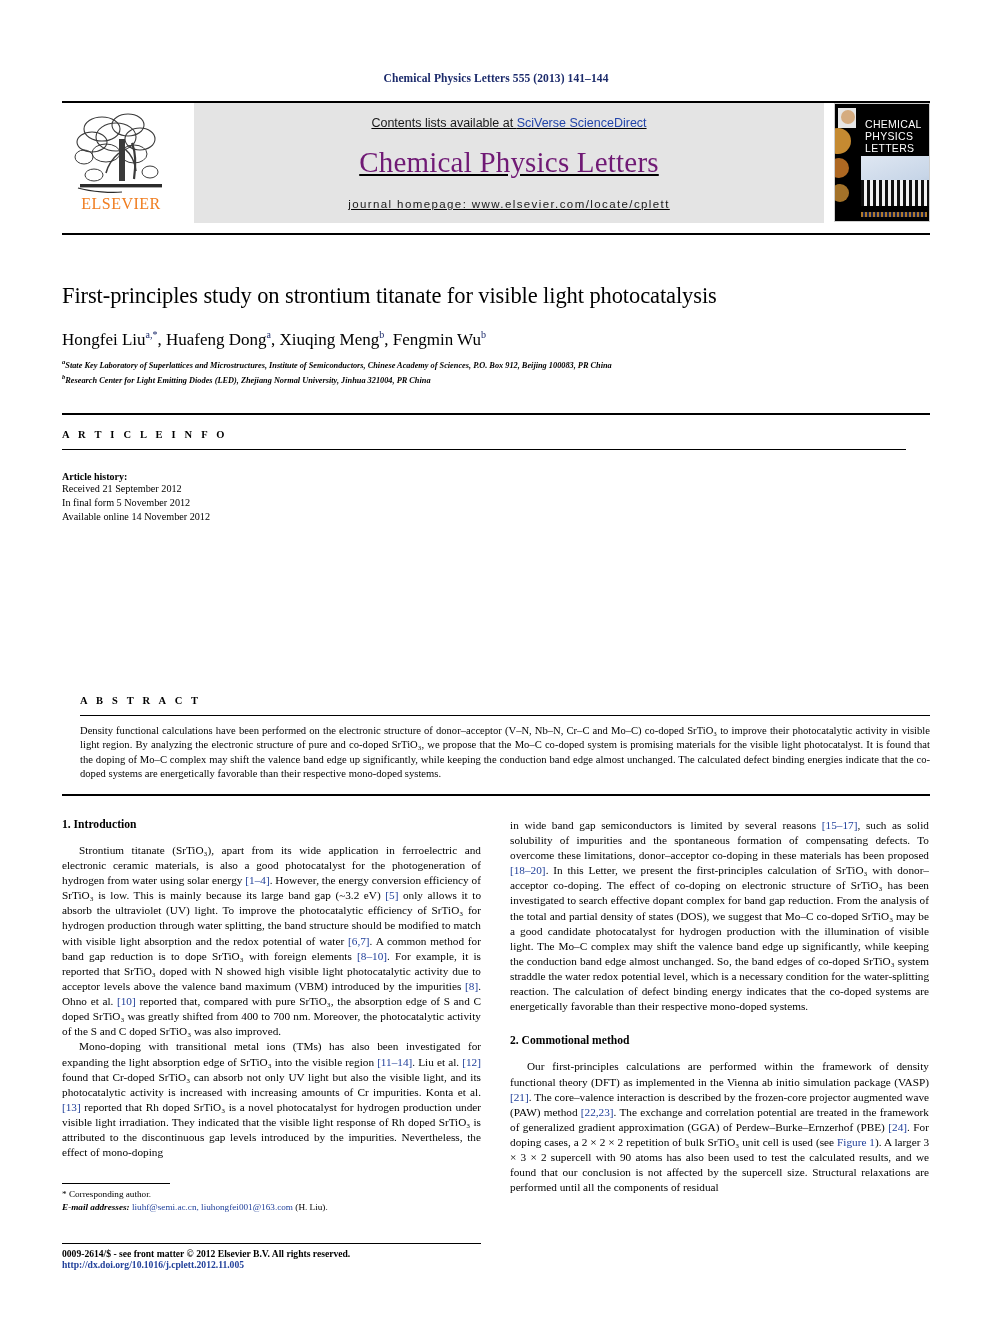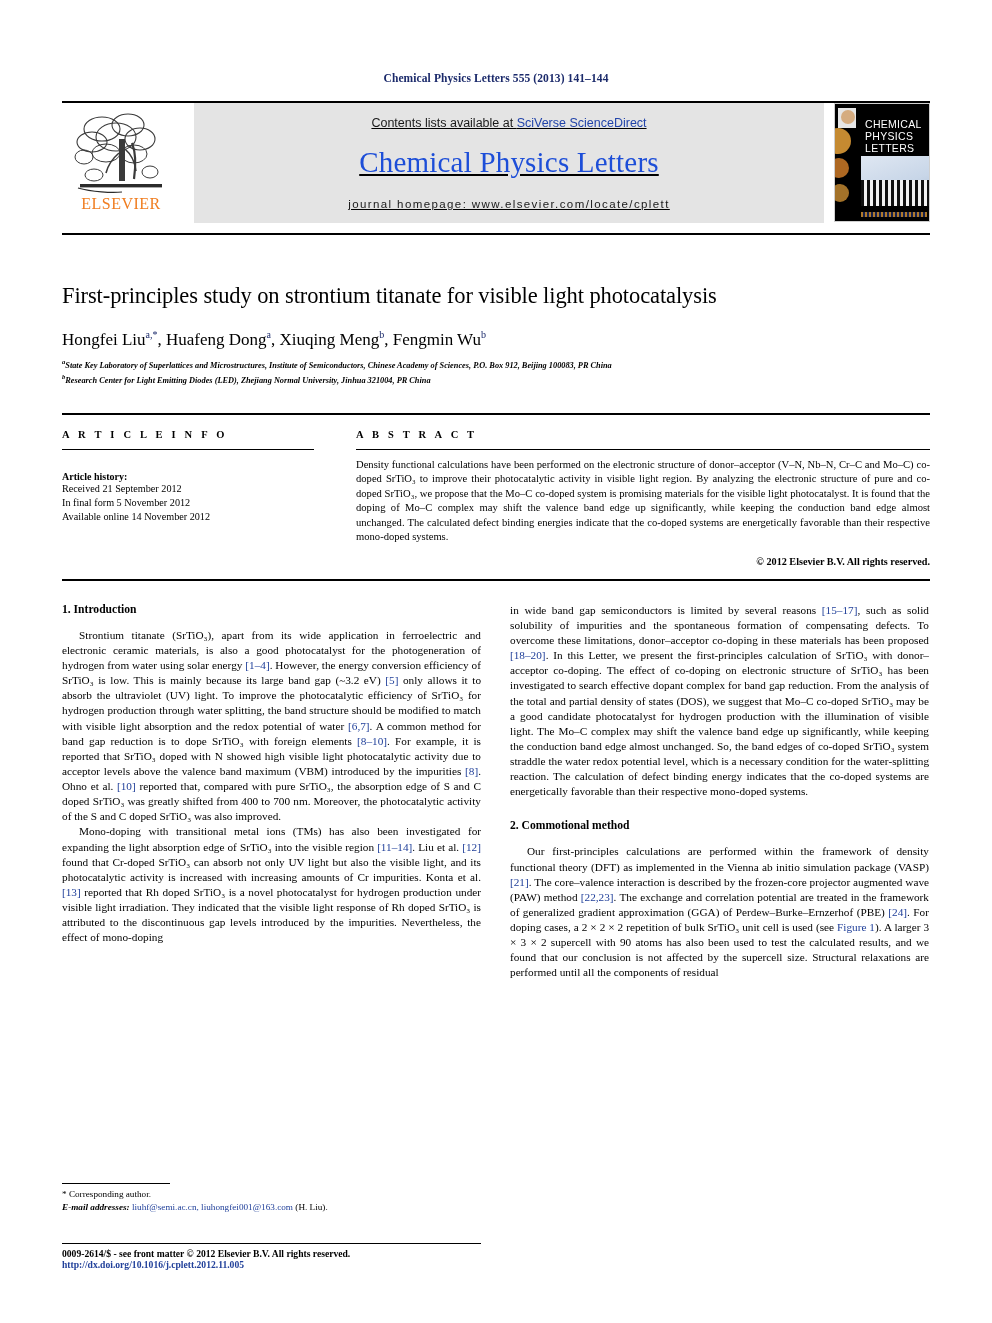--- a/index.html
+++ b/index.html
@@ -78,21 +78,21 @@
   .contents-line {
     font-size: 12.5px;
     color: #1a1a1a;
     font-family: "Liberation Sans", sans-serif;
   }
   .contents-line .sd-link { color: #2244aa; }
   .journal-title {
     font-size: 29px;
     margin-top: 16px;
     font-family: "Liberation Serif", serif;
-    color: #1d4ed8;
+    color: #701a75;
     letter-spacing: 0.2px;
   }
   .journal-home {
     margin-top: 19px;
     font-size: 11.5px;
     font-family: "Liberation Sans", sans-serif;
     letter-spacing: 1.4px;
     color: #1a1a1a;
   }
   .cover-thumb {
@@ -170,20 +170,21 @@
   }
   .affil div { white-space: nowrap; }
   .affil sup { font-size: 6.6px; vertical-align: super; }
 
   
   .info-abstract {
     display: flex;
     margin-top: 26px;
     border-top: 2px solid #000;
     padding-top: 0;
+    flex-direction: column;
   }
   .col-info {
     flex: 0 0 252px;
     padding-right: 24px;
     padding-top: 14px;
   }
   .col-abstract {
     flex: 1 1 auto;
     padding-top: 14px;
     padding-left: 18px;
@@ -359,21 +360,20 @@
       <div class="hist-title">Article history:</div>
       <div class="hist-line">Received 21 September 2012</div>
       <div class="hist-line">In final form 5 November 2012</div>
       <div class="hist-line">Available online 14 November 2012</div>
     </div>
 
     <div class="col-abstract">
       <div class="sec-head">A B S T R A C T</div>
       <div class="thin-rule"></div>
       <div class="abstract-text">Density functional calculations have been performed on the electronic structure of donor–acceptor (V–N, Nb–N, Cr–C and Mo–C) co-doped SrTiO₃ to improve their photocatalytic activity in visible light region. By analyzing the electronic structure of pure and co-doped SrTiO₃, we propose that the Mo–C co-doped system is promising materials for the visible light photocatalyst. It is found that the doping of Mo–C complex may shift the valence band edge up significantly, while keeping the conduction band edge almost unchanged. The calculated defect binding energies indicate that the co-doped systems are energetically favorable than their respective mono-doped systems.</div>
-      <div class="copyright">© 2012 Elsevier B.V. All rights reserved.</div>
     </div>
   </div>
 
   <div class="abstract-bottom-rule"></div>
 
   <div class="body-cols">
     <div class="bcol">
       <div class="body-head">1. Introduction</div>
       <p class="body">Strontium titanate (SrTiO₃), apart from its wide application in ferroelectric and electronic ceramic materials, is also a good photocatalyst for the photogeneration of hydrogen from water using solar energy <span class="ref">[1–4]</span>. However, the energy conversion efficiency of SrTiO₃ is low. This is mainly because its large band gap (~3.2 eV) <span class="ref">[5]</span> only allows it to absorb the ultraviolet (UV) light. To improve the photocatalytic efficiency of SrTiO₃ for hydrogen production through water splitting, the band structure should be modified to match with visible light absorption and the redox potential of water <span class="ref">[6,7]</span>. A common method for band gap reduction is to dope SrTiO₃ with foreign elements <span class="ref">[8–10]</span>. For example, it is reported that SrTiO₃ doped with N showed high visible light photocatalytic activity due to acceptor levels above the valence band maximum (VBM) introduced by the impurities <span class="ref">[8]</span>. Ohno et al. <span class="ref">[10]</span> reported that, compared with pure SrTiO₃, the absorption edge of S and C doped SrTiO₃ was greatly shifted from 400 to 700 nm. Moreover, the photocatalytic activity of the S and C doped SrTiO₃ was also improved.</p>
       <p class="body">Mono-doping with transitional metal ions (TMs) has also been investigated for expanding the light absorption edge of SrTiO₃ into the visible region <span class="ref">[11–14]</span>. Liu et al. <span class="ref">[12]</span> found that Cr-doped SrTiO₃ can absorb not only UV light but also the visible light, and its photocatalytic activity is increased with increasing amounts of Cr impurities. Konta et al. <span class="ref">[13]</span> reported that Rh doped SrTiO₃ is a novel photocatalyst for hydrogen production under visible light irradiation. They indicated that the visible light response of Rh doped SrTiO₃ is attributed to the discontinuous gap levels introduced by the impurities. Nevertheless, the effect of mono-doping</p>

